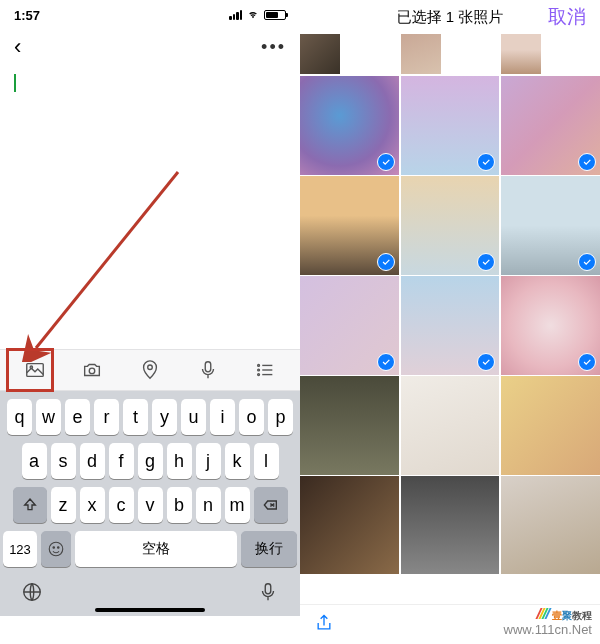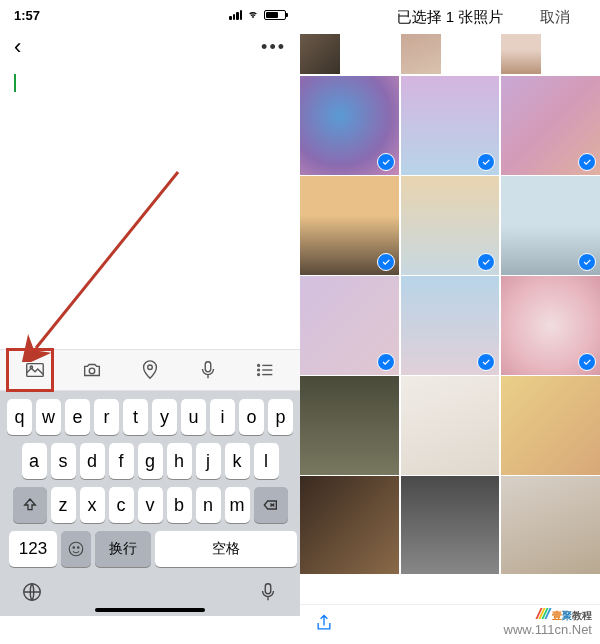--- a/index.html
+++ b/index.html
@@ -35,31 +35,31 @@
 .tool-btn svg { width: 22px; height: 22px; }
 .highlight-box { position: absolute; left: 6px; top: 348px; width: 48px; height: 44px; border: 3px solid #c0392b; pointer-events: none; }
 
 
 .keyboard { background: #d1d4d9; padding: 8px 3px 4px; }
 .krow { display: flex; justify-content: center; gap: 4px; margin-bottom: 8px; }
 .key { background: #fff; border-radius: 5px; box-shadow: 0 1px 0 #888; height: 36px; display: flex; align-items: center; justify-content: center; font-size: 18px; }
 .key-letter { width: 25px; }
 .key-shift, .key-del { width: 34px; background: #adb2bb; }
 .key-space { flex: 1; font-size: 14px; }
-.key-123 { width: 48px; font-size: 17px; margin-left: 6px; }
+.key-123 { width: 34px; font-size: 13px; }
 .key-emoji { width: 30px; background: #adb2bb; }
 .key-enter { width: 56px; background: #adb2bb; font-size: 14px; }
 .kbottom { display: flex; justify-content: space-between; align-items: center; padding: 6px 18px 2px; }
 .kbottom svg { width: 22px; height: 22px; color: #444; }
 .home-ind { width: 110px; height: 4px; background: #000; border-radius: 3px; margin: 3px auto 0; }
 
 
 .nav-right { height: 34px; display: flex; align-items: center; justify-content: center; padding: 0 14px; position: relative; }
 .nav-title { font-size: 15px; font-weight: 500; }
-.nav-cancel { position: absolute; right: 30px; color: #404040; font-size: 15px; }
+.nav-cancel { position: absolute; right: 14px; color: #8b5cf6; font-size: 19px; }
 
 
 .grid { display: grid; grid-template-columns: repeat(3, 1fr); gap: 2px; overflow: hidden; height: 540px; }
 .thumb { position: relative; aspect-ratio: 1; overflow: hidden; }
 .thumb-img { width: 100%; height: 100%; }
 .check { position: absolute; right: 4px; bottom: 4px; width: 18px; height: 18px; background: #0a7aff; border: 1.5px solid #fff; border-radius: 50%; display: flex; align-items: center; justify-content: center; }
 .check svg { width: 10px; height: 10px; }
 
 
 .bottom-right { height: 40px; display: flex; align-items: center; justify-content: space-between; padding: 12px 14px; border-top: 1px solid #eee; background: #fff; position: absolute; bottom: 0; left: 300px; right: 0; }
@@ -221,22 +221,22 @@
     <div class="krow">
       <div class="key key-123">123</div>
       <div class="key key-emoji">
           <svg width="18" height="18" viewBox="0 0 24 24" fill="none" stroke="#444" stroke-width="1.5">
             <circle cx="12" cy="12" r="9"></circle>
             <circle cx="9" cy="10" r="1" fill="#444"></circle>
             <circle cx="15" cy="10" r="1" fill="#444"></circle>
             <path d="M8 15c1 1.5 2.5 2 4 2s3-.5 4-2"></path>
           </svg>
         </div>
+      <div class="key key-space">空格</div>
       <div class="key key-enter">换行</div>
-      <div class="key key-space">空格</div>
     </div>
     <div class="kbottom">
       <svg viewBox="0 0 24 24" fill="none" stroke="currentColor" stroke-width="1.5">
           <circle cx="12" cy="12" r="9"></circle>
           <path d="M3 12h18M12 3c2.5 3 2.5 15 0 18M12 3c-2.5 3-2.5 15 0 18"></path>
         </svg>
       <svg viewBox="0 0 24 24" fill="none" stroke="currentColor" stroke-width="1.5">
           <rect x="9" y="3" width="6" height="11" rx="3"></rect>
           <path d="M6 11a6 6 0 0012 0M12 17v4"></path>
         </svg>

